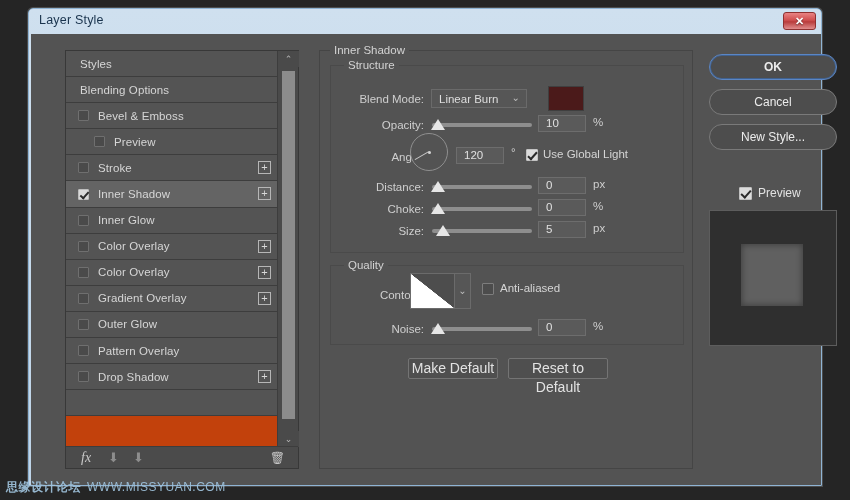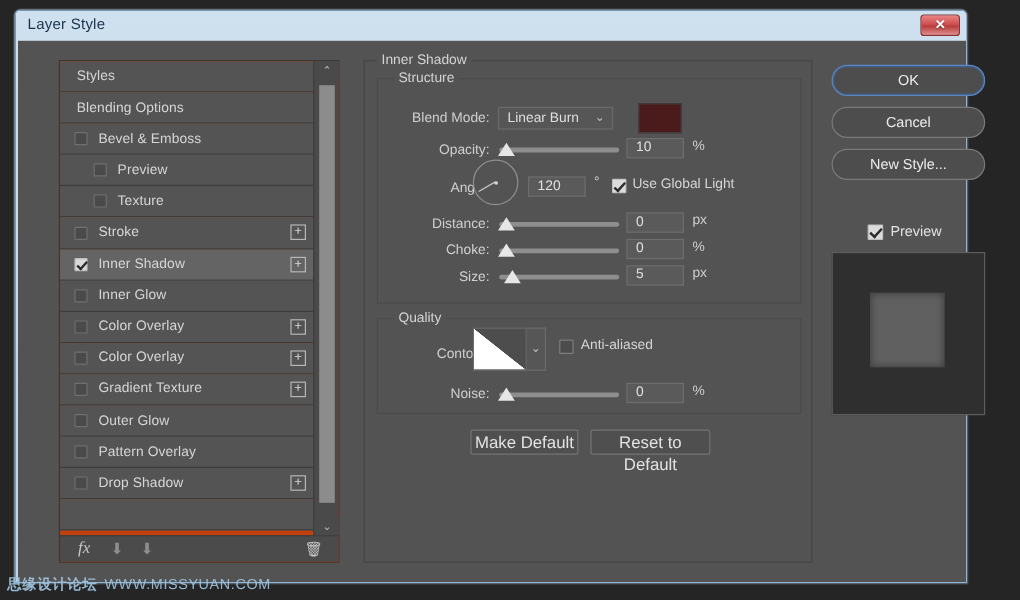--- a/index.html
+++ b/index.html
@@ -6,21 +6,21 @@
   html, body {
     width: 850px; height: 500px;
     background: #242424;
     font-family: "Liberation Sans", sans-serif;
     overflow: hidden;
   }
   #root { position: relative; width: 850px; height: 500px; background: #252525; }
 
   
   .win {
-    position: absolute; left: 12px; top: 8px;
+    position: absolute; left: 28px; top: 8px;
     width: 794px; height: 478px;
     background: linear-gradient(#cfe0ef, #bed4e8);
     border: 1px solid #8fb4d4;
     border-radius: 5px 5px 0 0;
     box-shadow: 0 0 0 1px rgba(255,255,255,.18);
   }
   .titlebar {
     position: absolute; left: 0; top: 0; width: 100%; height: 25px;
     border-radius: 4px 4px 0 0;
   }
@@ -274,20 +274,21 @@
     background: #4d4d4d;
     border: 1px solid #7a7a7a;
     border-radius: 13px;
     color: #ececec; font-size: 12px;
     text-align: center; line-height: 24px;
     cursor: pointer;
   }
   .btn-pill.primary {
     border-color: #5b86c4;
     box-shadow: 0 0 0 1px #40618f inset;
+    font-weight: bold;
   }
   .preview-chk {
     position: absolute; left: 708px; top: 153px;
     width: 13px; height: 13px;
     background: #dcdcdc; border: 1px solid #c0c0c0; border-radius: 1px;
     cursor: pointer;
   }
   .preview-chk::after {
     content: "";
     position: absolute; left: 3px; top: 0px;
@@ -346,24 +347,20 @@
             </div>
             <div class="row plain">
               <div class="cb"></div>
               <span class="row-label">Bevel &amp; Emboss</span>
             </div>
             <div class="row plain">
               <div class="cb indent"></div>
               <span class="row-label">Preview</span>
             </div>
             <div class="row plain">
-              <div class="cb indent"></div>
-              <span class="row-label">Texture</span>
-            </div>
-            <div class="row plain">
               <div class="cb"></div>
               <span class="row-label">Stroke</span>
               <div class="plus">+</div>
             </div>
             <div class="row selected">
               <div class="cb on"></div>
               <span class="row-label">Inner Shadow</span>
               <div class="plus">+</div>
             </div>
             <div class="row plain">
@@ -375,21 +372,21 @@
               <span class="row-label">Color Overlay</span>
               <div class="plus">+</div>
             </div>
             <div class="row plain">
               <div class="cb"></div>
               <span class="row-label">Color Overlay</span>
               <div class="plus">+</div>
             </div>
             <div class="row plain">
               <div class="cb"></div>
-              <span class="row-label">Gradient Texture</span>
+              <span class="row-label">Gradient Overlay</span>
               <div class="plus">+</div>
             </div>
             <div class="row plain">
               <div class="cb"></div>
               <span class="row-label">Outer Glow</span>
             </div>
             <div class="row plain">
               <div class="cb"></div>
               <span class="row-label">Pattern Overlay</span>
             </div>

